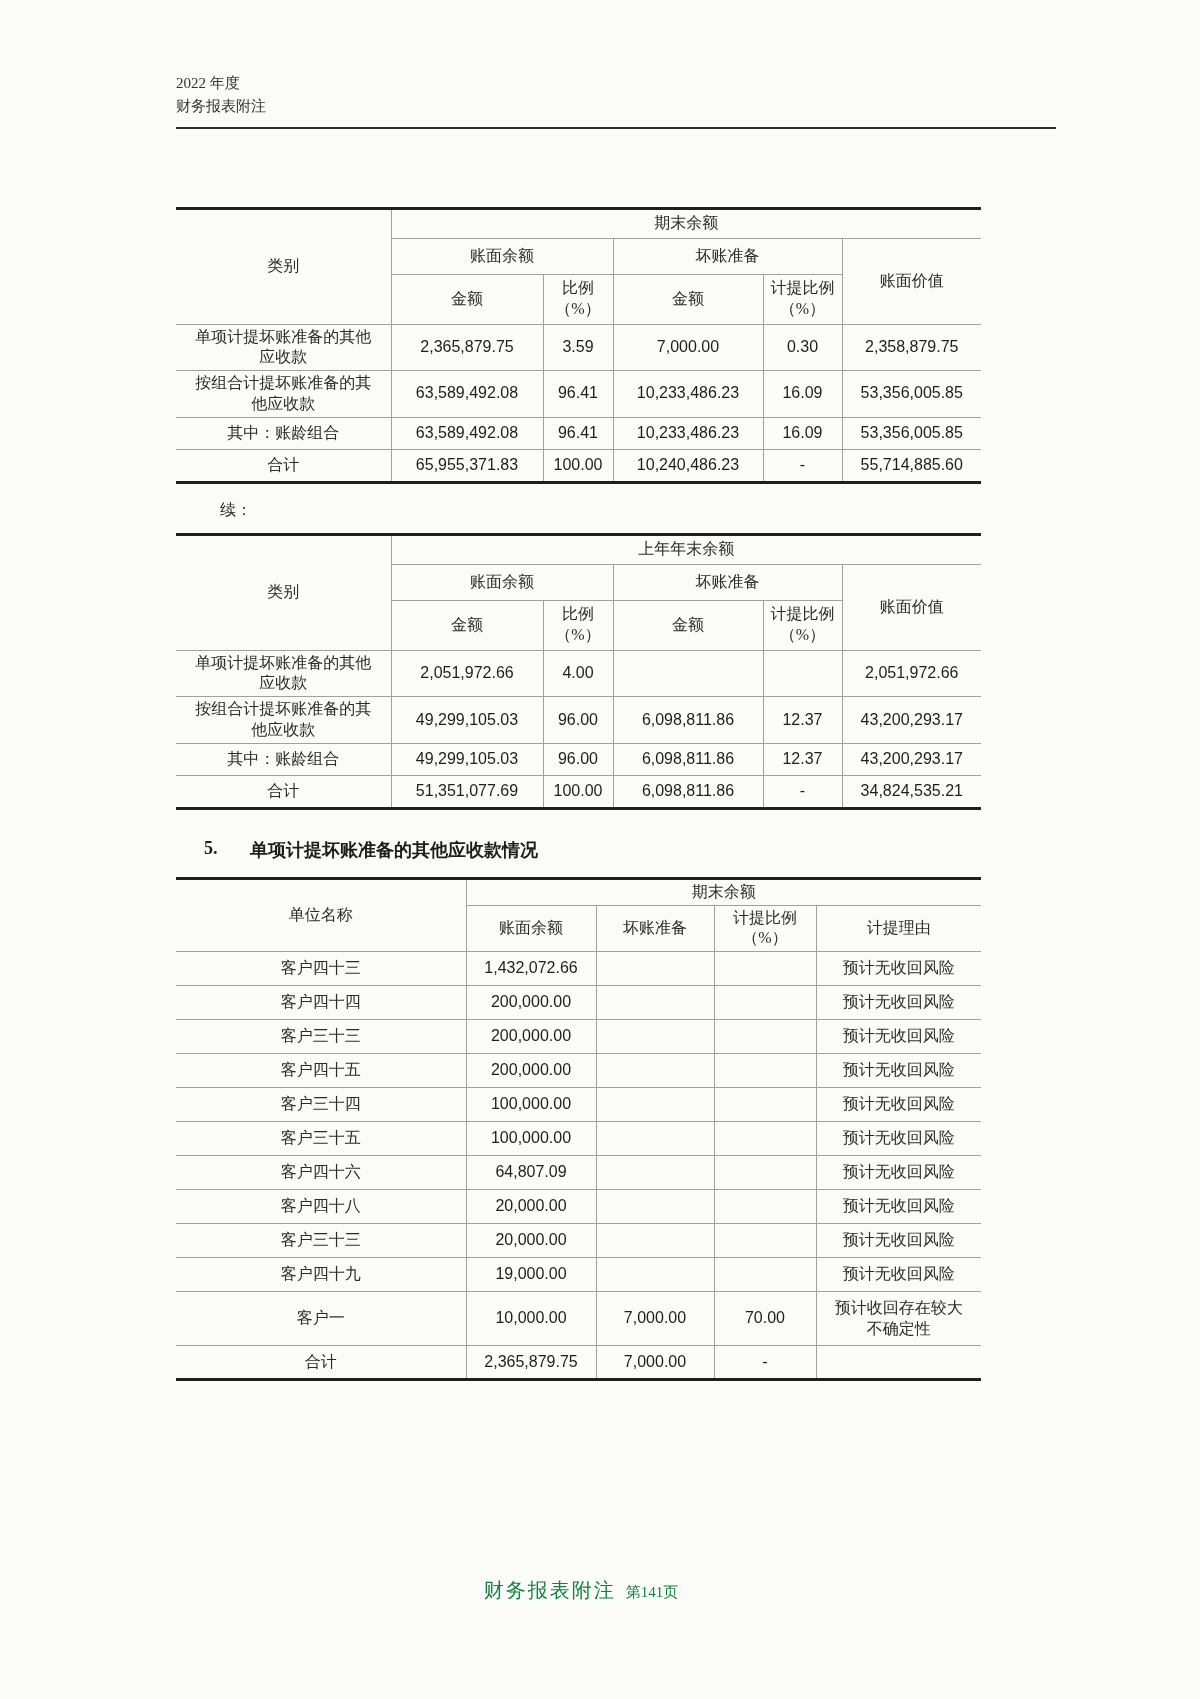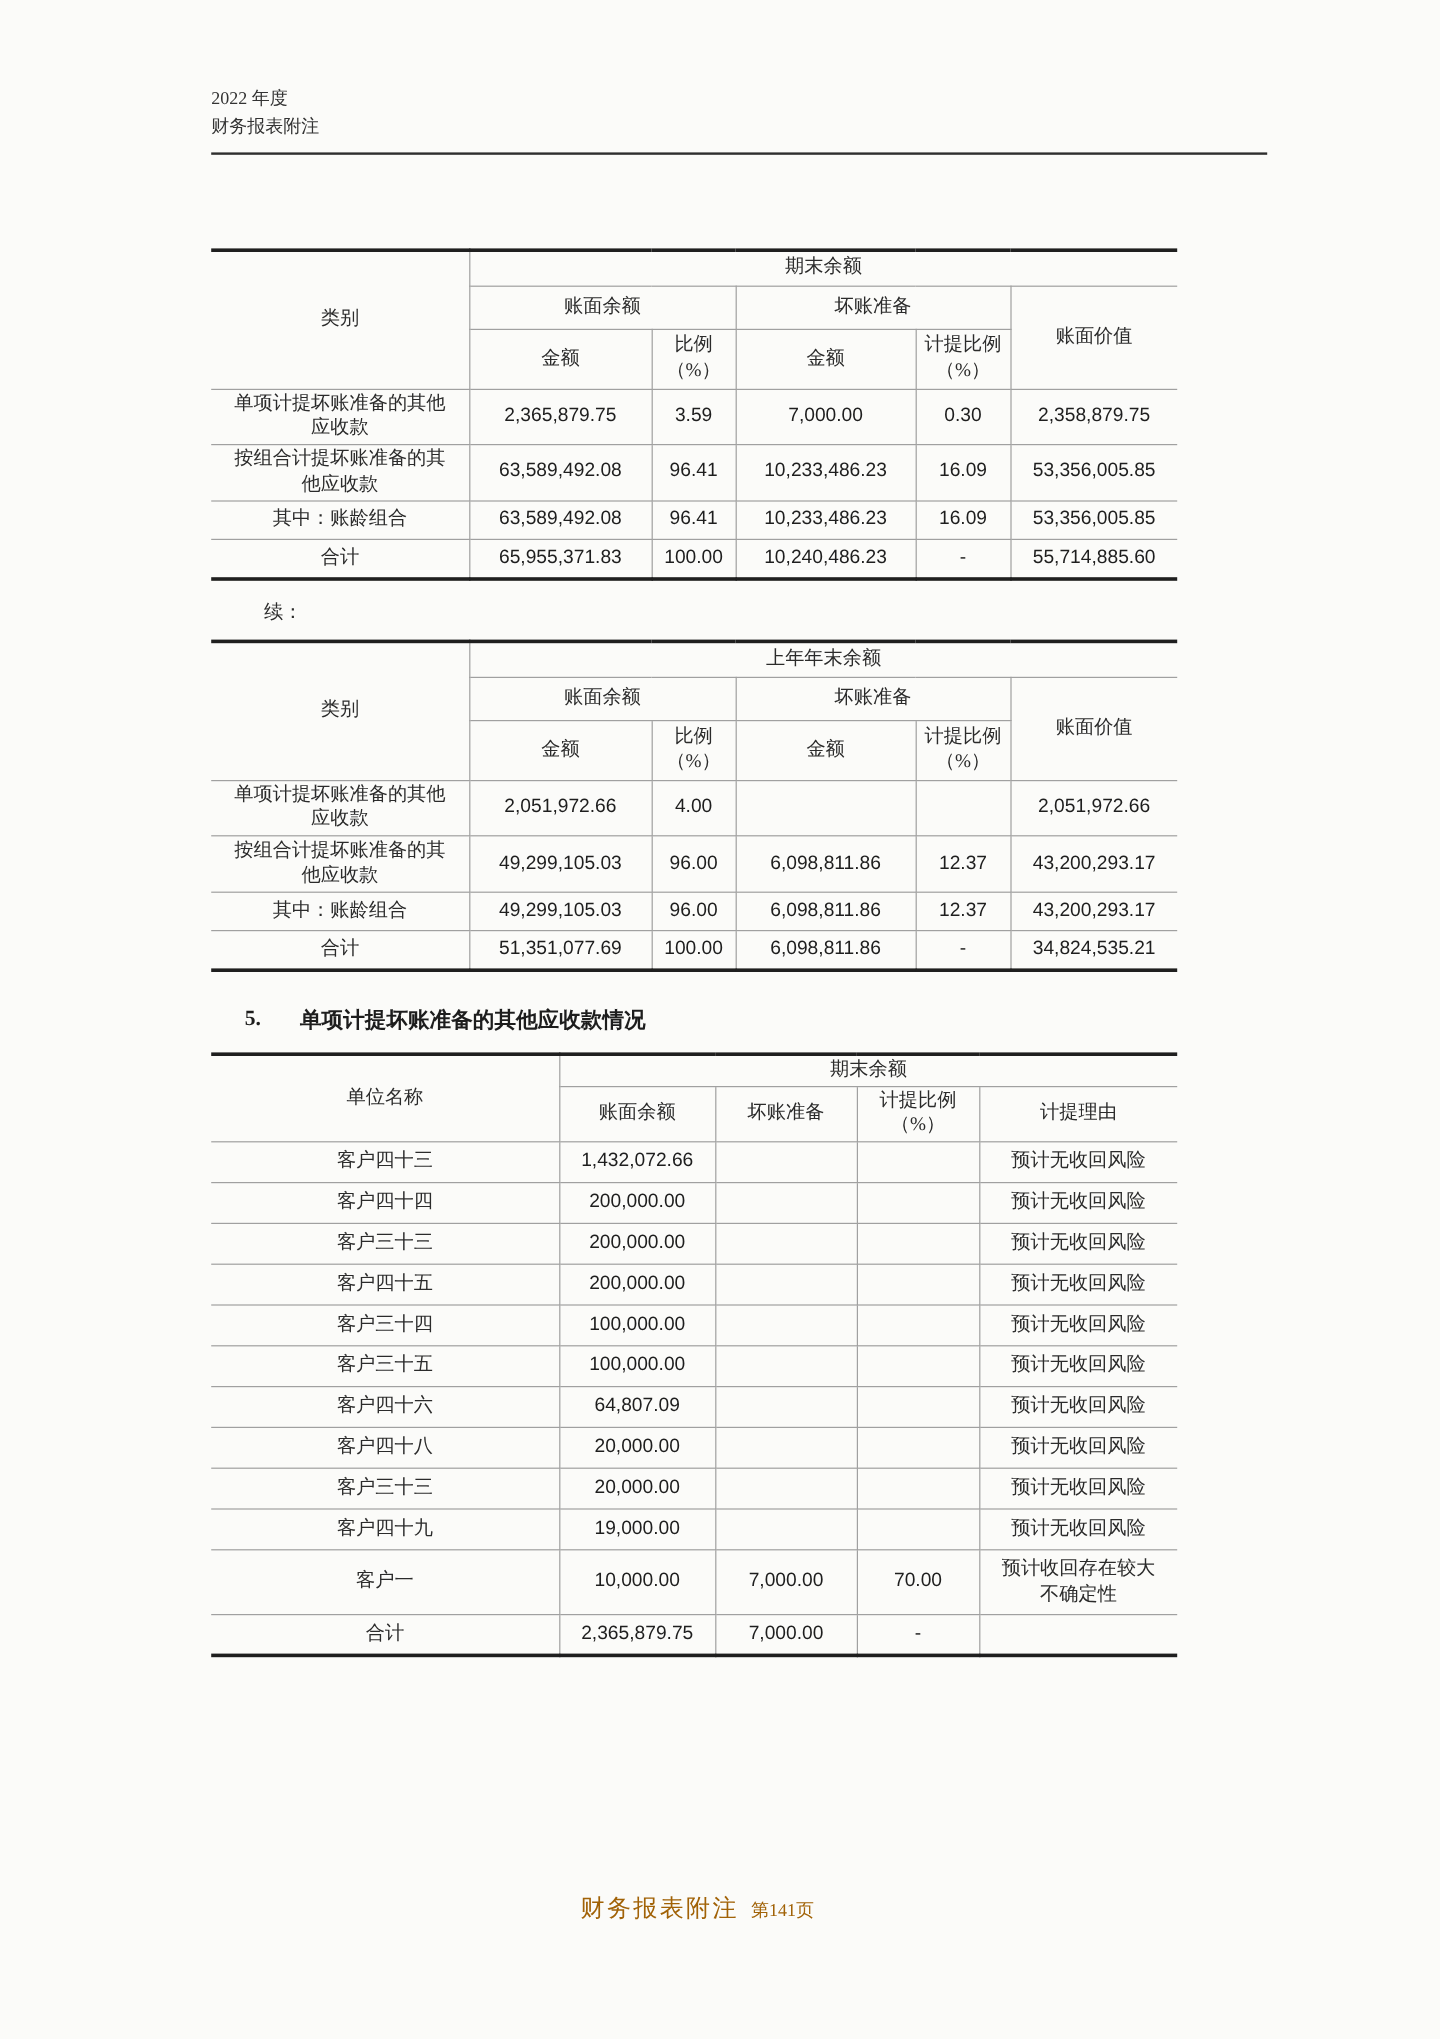--- a/index.html
+++ b/index.html
@@ -41,21 +41,21 @@
   tr.t3-r{height:34px;} tr.t3-r2{height:54px;} tr.t3-total{height:34px;}
 
   .table1{margin-top:78px;}
   .continued{margin-top:16px;padding-left:44px;font-size:16px;}
   .table2{margin-top:12px;}
 
   .section-heading{margin-top:28px;padding-left:28px;font-size:18px;font-weight:bold;display:flex;color:#1d1d1d;}
   .section-heading .sec-num{width:46px;}
   .table3{margin-top:15px;}
 
-  .page-footer{margin-top:196px;text-align:center;color:#a16207;}
+  .page-footer{margin-top:196px;text-align:center;color:#15803d;}
   .page-footer .f-title{font-size:20px;letter-spacing:2px;}
   .page-footer .f-page{font-size:15px;margin-left:10px;}
 </style>
 </head>
 <body>
 
 <div class="content">
 
   <div class="doc-header">
     <div>2022 年度</div>

